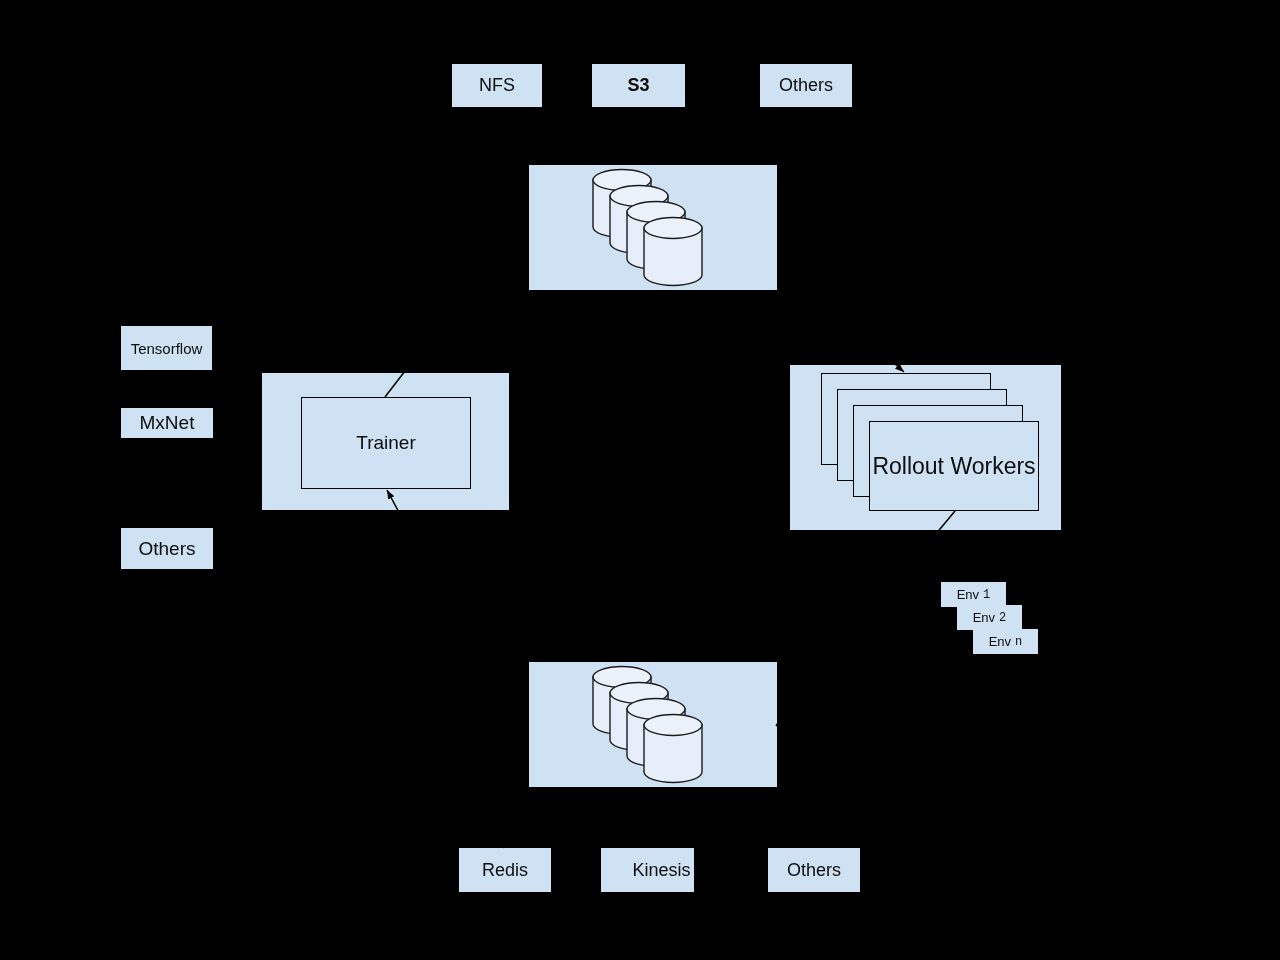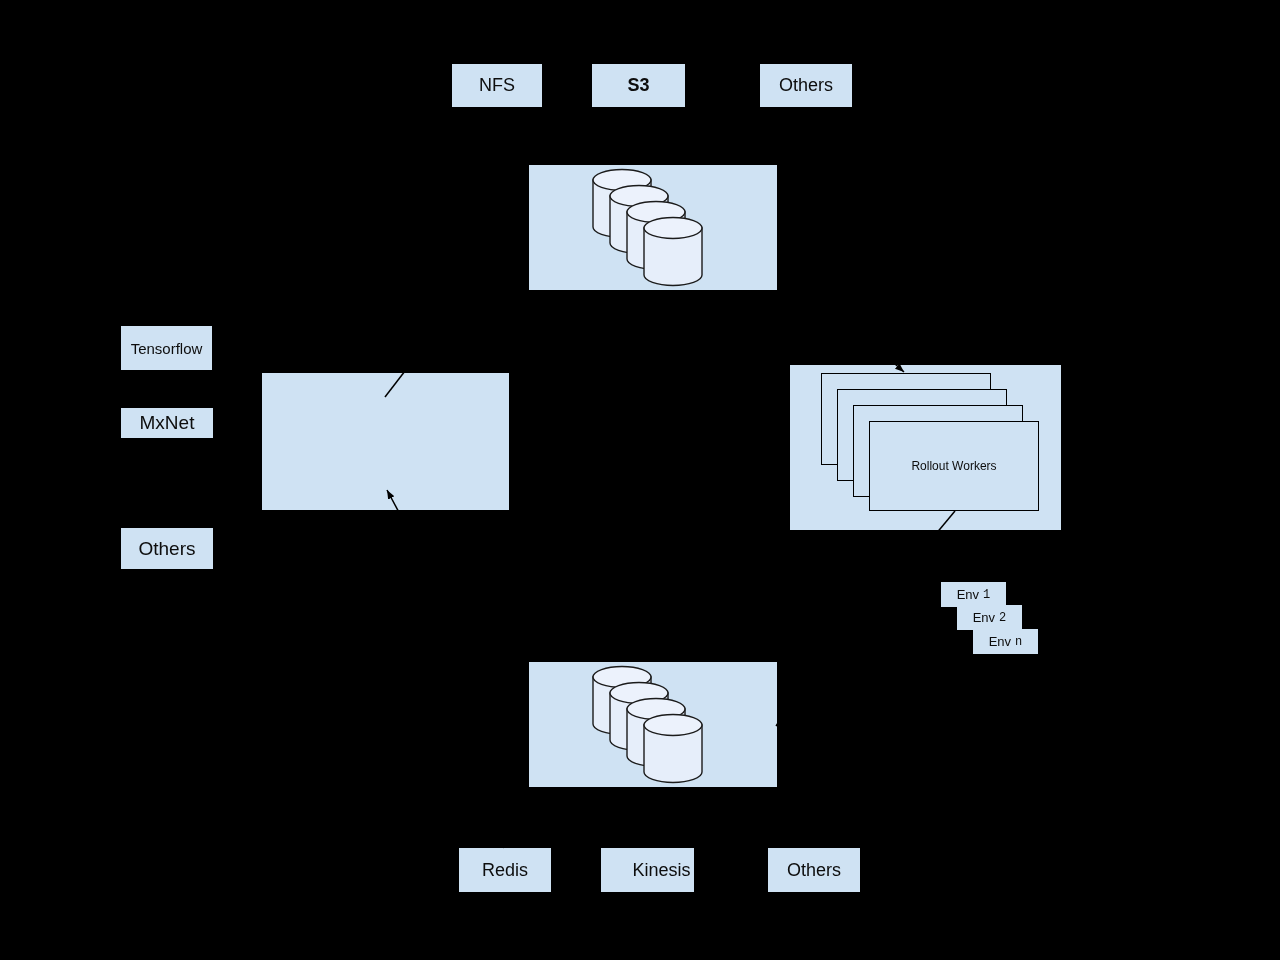--- a/index.html
+++ b/index.html
@@ -14,21 +14,21 @@
   .stage{
     position:relative;width:1280px;height:960px;background:var(--background);
     font-family:"Liberation Sans", sans-serif;color:var(--text);overflow:hidden;border-radius:30px;
   }
   .box{
     position:absolute;background:var(--node-fill);
     display:flex;align-items:center;justify-content:center;
     box-sizing:border-box;white-space:nowrap;
   }
   .bordered{border:1.5px solid var(--stroke);}
-  .fs18{font-size:18px;} .fs19{font-size:19px;} .fs20{font-size:12px;} .fs15{font-size:15px;}
+  .fs18{font-size:18px;} .fs19{font-size:19px;} .fs20{font-size:23px;} .fs15{font-size:15px;}
   .env{font-size:13px;}
   .env .mono{font-family:"Liberation Mono", monospace;font-size:12px;margin-left:4px;}
   svg{position:absolute;left:0;top:0;}
   .cyl-svg{position:absolute;}
   .arrows{position:absolute;left:0;top:0;z-index:9;pointer-events:none;}
 </style>
 </head>
 <body>
 
 <div class="stage">
@@ -62,20 +62,23 @@
     <span>Tensorflow</span>
   </div>
   <div class="box fs19" style="left:121px;top:408px;width:92px;height:30px;">
     <span>MxNet</span>
   </div>
   <div class="box fs19" style="left:121px;top:528px;width:92px;height:41px;">
     <span>Others</span>
   </div>
 
   <div class="box" style="left:262px;top:373px;width:247px;height:137px;"></div>
+  <div class="box bordered fs19" style="left:301px;top:397px;width:170px;height:92px;">
+    <span>Trainer</span>
+  </div>
 
   <div class="box" style="left:790px;top:365px;width:271px;height:165px;"></div>
   <div class="box bordered" style="left:821px;top:373px;width:170px;height:92px;"></div>
   <div class="box bordered" style="left:837px;top:389px;width:170px;height:92px;"></div>
   <div class="box bordered" style="left:853px;top:405px;width:170px;height:92px;"></div>
   <div class="box bordered fs20" style="left:869px;top:421px;width:170px;height:90px;">
     <span>Rollout Workers</span>
   </div>
 
   <div class="box env" style="left:941px;top:582px;width:65px;height:25px;">

